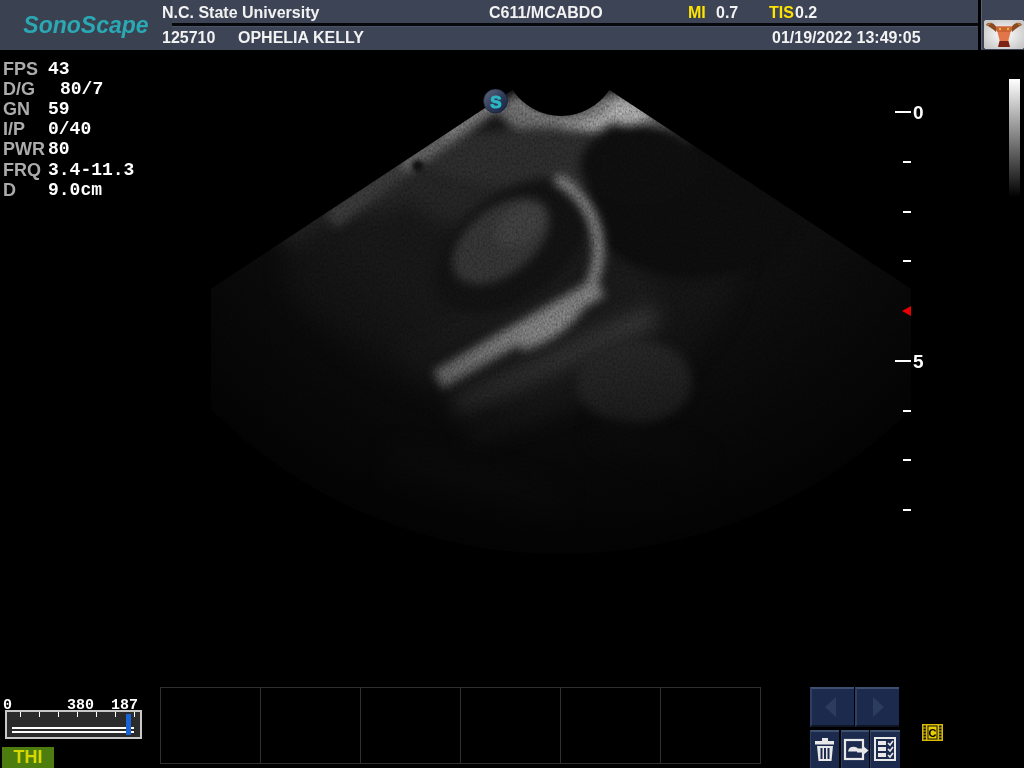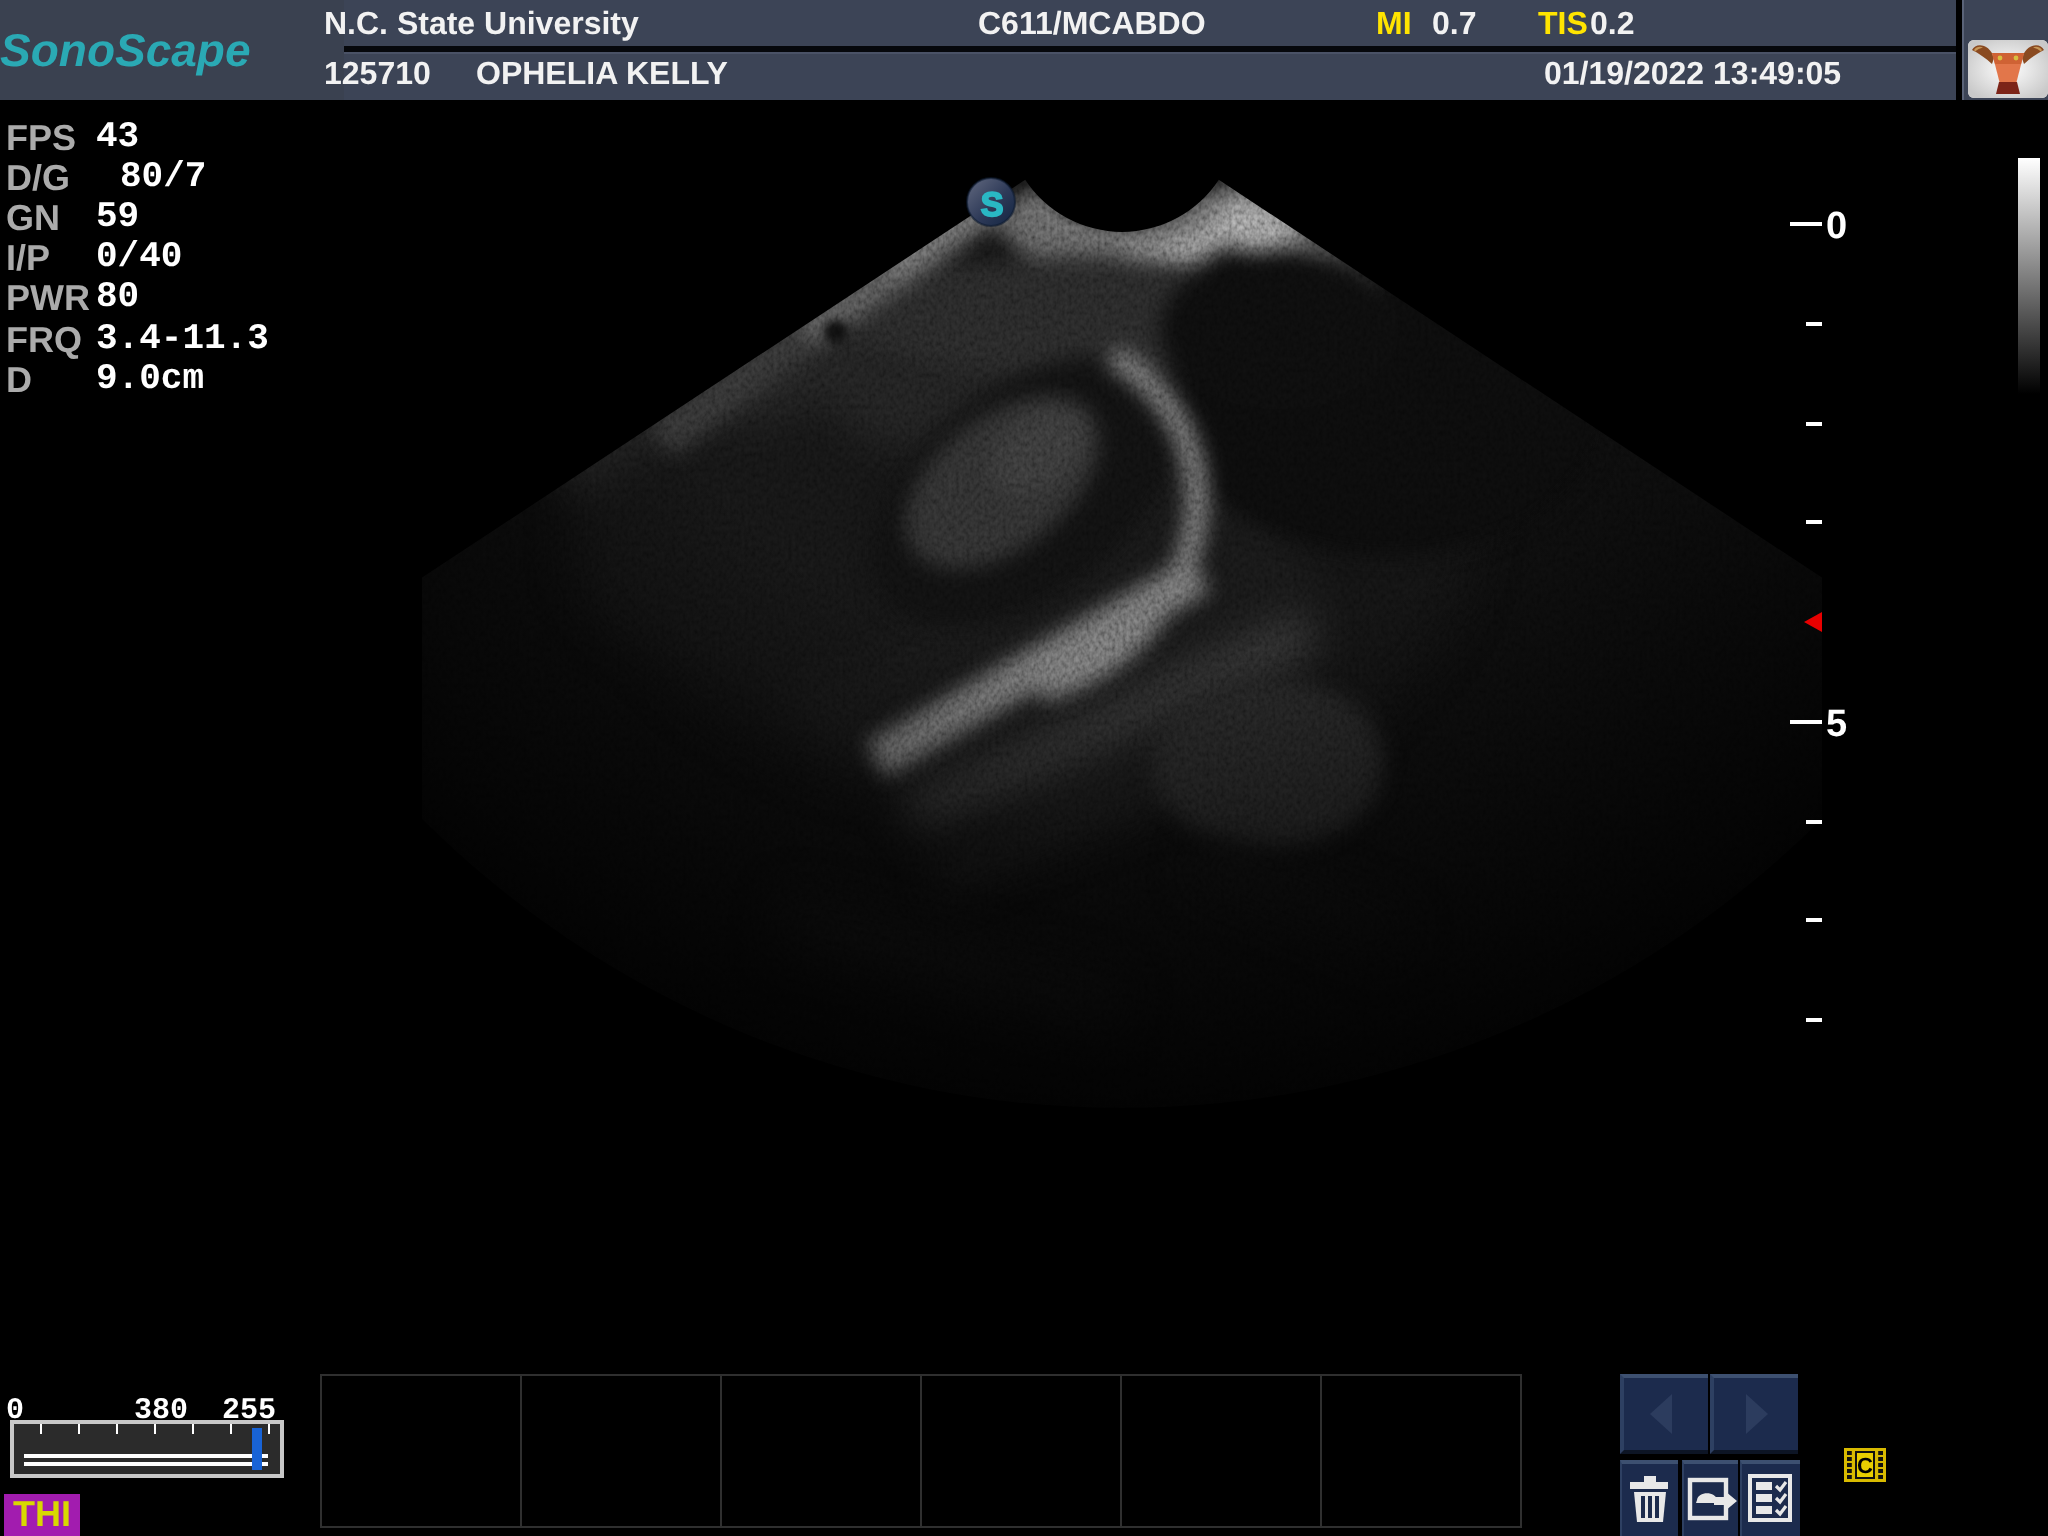--- a/index.html
+++ b/index.html
@@ -1,19 +1,19 @@
 <!DOCTYPE html>
 <html><head><meta charset="utf-8">
 <style>
 html,body{margin:0;padding:0;background:#000;width:1024px;height:768px;overflow:hidden}
 *{box-sizing:border-box}
 body{font-family:"Liberation Sans",sans-serif;position:relative}
 .abs{position:absolute}
 
-#logo{left:0;top:0;width:172px;height:50px;background:#3a4150;text-align:left}
+#logo{left:0;top:0;width:172px;height:50px;background:#3a4150;text-align:center}
 #logo span{font:bold italic 23px "Liberation Sans",sans-serif;color:#2aa9b4;line-height:50px;letter-spacing:0px}
 #bar{left:151px;top:0;width:827px;height:50px;background:#3c4456}
 #barline{left:157px;top:0;width:1px;height:50px;background:#5a6378}
 #bardiv{left:151px;top:23px;width:827px;height:3px;background:#06080c}
 #bardiv2{left:151px;top:26px;width:827px;height:1px;background:#4a5266}
 #rbox{left:981px;top:0;width:43px;height:50px;background:#3c4456}
 #rboxline{left:981px;top:0;width:1px;height:50px;background:#5a6378}
 .t1{top:4px;font:bold 16px "Liberation Sans",sans-serif;color:#f2f2f2}
 .t2{top:29px;font:bold 16px "Liberation Sans",sans-serif;color:#f2f2f2}
 .yel{color:#ffe400}
@@ -22,21 +22,21 @@
 .prm b{font:bold 18px "Liberation Mono",monospace;color:#fff;position:absolute;left:45px;top:0px}
 
 #gbar{left:1009px;top:79px;width:11px;height:118px;background:linear-gradient(#fff,#000)}
 
 #scrub{left:5px;top:710px;width:137px;height:29px;background:#2b2b2b;border:2px solid #c8c8c8}
 .stick{position:absolute;top:0;width:1px;height:5px;background:#fff}
 #sline1{position:absolute;left:5px;top:15px;width:122px;height:2px;background:#fff}
 #sline2{position:absolute;left:5px;top:19px;width:122px;height:2px;background:#fff}
 #scur{position:absolute;left:119px;top:2px;width:5px;height:21px;background:#1863d6}
 .snum{top:697px;font:bold 15px "Liberation Mono",monospace;color:#fff}
-#thi{left:2px;top:747px;width:38px;height:21px;background:#a21caf;color:#d8d800;font:bold 18px "Liberation Sans",sans-serif;text-align:center;line-height:21px}
+#thi{left:2px;top:747px;width:52px;height:21px;background:#4d7c0f;color:#d8d800;font:bold 18px "Liberation Sans",sans-serif;text-align:center;line-height:21px}
 
 .thumb{top:687px;width:101px;height:77px;border:1px solid #2f2f2f;background:#000}
 
 .navb{top:687px;width:44px;height:40px;background:#1c2b4d;border-top:2px solid #3d5070;border-left:2px solid #2e4062;border-bottom:2px solid #0d1525}
 .smb{top:730px;height:38px;background:#1c2b4d;border-top:2px solid #3d5070;border-left:1px solid #2e4062}
 </style></head>
 <body>
 
 <div class="abs" id="bar"></div>
 <div class="abs" id="barline"></div>
@@ -177,21 +177,21 @@
 </g>
 <text x="913" y="119" font-family="Liberation Sans,sans-serif" font-size="19" font-weight="bold" fill="#fff">0</text>
 <text x="913" y="368" font-family="Liberation Sans,sans-serif" font-size="19" font-weight="bold" fill="#fff">5</text>
 <path d="M902 311 L911 306 L911 316 Z" fill="#e80000"></path>
 </svg>
 
 <div class="abs" id="gbar"></div>
 
 <div class="abs snum" style="left:3px">0</div>
 <div class="abs snum" style="left:67px">380</div>
-<div class="abs snum" style="left:111px">255</div>
+<div class="abs snum" style="left:111px">187</div>
 <div class="abs" id="scrub">
 <div class="stick" style="left:13px"></div>
 <div class="stick" style="left:32px"></div>
 <div class="stick" style="left:51px"></div>
 <div class="stick" style="left:70px"></div>
 <div class="stick" style="left:89px"></div>
 <div class="stick" style="left:108px"></div>
 <div class="stick" style="left:127px"></div>
 <div id="sline1"></div>
     <div id="sline2"></div>

